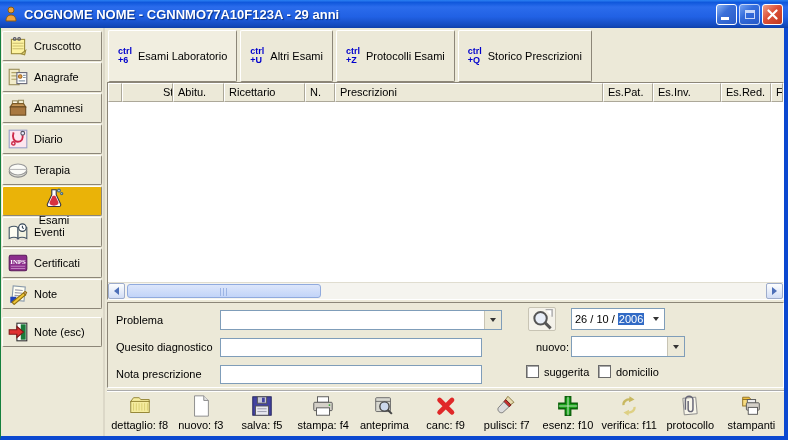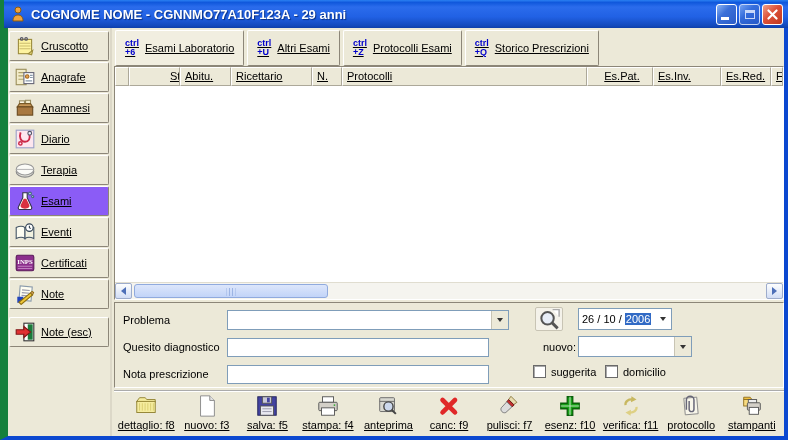--- a/index.html
+++ b/index.html
@@ -1,63 +1,63 @@
 <!DOCTYPE html>
 <html><head>
 <meta charset="utf-8">
 <style>
   * { margin:0; padding:0; box-sizing:border-box; }
   html,body { width:788px; height:440px; overflow:hidden; }
   body { font-family:"Liberation Sans", sans-serif; font-size:11px; color:#000; }
 
   .window { width:788px; height:440px; display:flex; flex-direction:column;
-            border-left:8px solid #15803d; border-right:4px solid #0b48d0; border-bottom:4px solid #0b48d0;
+            border-left:1px solid #15803d; border-right:4px solid #0b48d0; border-bottom:4px solid #0b48d0;
             background:#ece9d8; }
 
   
   .titlebar { height:28px; margin:0 -4px; flex:0 0 28px; display:flex; align-items:center; padding:0 5px;
               background:linear-gradient(180deg,#2a80f2 0%,#1058dc 9%,#2b6cec 25%,#2161e4 60%,#1349bc 92%,#0e3fa8 100%); }
   .title-icon { width:18px; height:18px; margin-right:4px; flex:0 0 auto; }
   .title-text { color:#fff; font-weight:bold; font-size:13px; text-shadow:1px 1px 1px #0a3080; white-space:nowrap; flex:1; }
   .tb-btns { display:flex; gap:2px; }
   .tb-btn { width:21px; height:21px; border:1px solid #fff; border-radius:3px; position:relative;
             background:linear-gradient(135deg,#8db6f5 0%,#3a6fd8 40%,#2b5cc8 100%); }
   .tb-btn.close { background:linear-gradient(135deg,#f0a088 0%,#dd5038 45%,#c03820 100%); }
   .tb-btn.max { opacity:.75; }
   .glyph-min { position:absolute; left:4px; bottom:4px; width:8px; height:3px; background:#fff; }
   .glyph-max { position:absolute; left:5px; top:5px; width:10px; height:9px; border:1px solid #fff; border-top-width:3px; }
 
   
-  .content { flex:1; display:flex; min-height:0;text-decoration:underline; }
+  .content { flex:1; display:flex; min-height:0; }
   .sidebar { width:104px; flex:0 0 104px; padding:2px 1px 0 1px; border-right:2px solid #dcd8c8; }
   .side-btn { height:30px; width:100px; margin:1px 0; display:flex; align-items:center; gap:5px; padding-left:4px;
               background:#ece9d8; border:1px solid; border-color:#fff #8c8678 #8c8678 #fff; border-radius:2px; cursor:default; }
-  .side-btn.selected { background:#8b5cf6; }
+  .side-btn.selected { background:#eab308;flex-direction:column; }
   .side-btn.exit { margin-top:8px; }
   .side-btn .lbl { white-space:nowrap; }
   .side-icon { width:22px; height:22px; flex:0 0 22px; }
 
   .main { flex:1; display:flex; flex-direction:column; min-width:0; padding-left:2px; }
 
   
   .tabs { flex:0 0 30px; display:flex; gap:3px; padding:2px 0 0 1px; align-items:stretch; }
-  .tab { display:flex; align-items:center; gap:6px; padding:8px 9px; background:#ece9d8;
+  .tab { display:flex; align-items:center; gap:6px; padding:16px 9px; background:#ece9d8;
          border:1px solid; border-color:#fff #8c8678 #8c8678 #fff; border-radius:2px; cursor:default; }
   .tab.active { background:#f1eee0; }
   .tab-key { display:flex; flex-direction:column; color:#0000cc; font-weight:bold; font-size:9px; line-height:9px; }
   .tab-label { font-size:11px; white-space:nowrap; }
 
   
   .table-panel { flex:1; display:flex; flex-direction:column; min-height:0;
                  border:1px solid; border-color:#8c8678 #fff #fff #8c8678; background:#fff; }
   .thead { flex:0 0 19px; display:flex; background:#ece9d8; }
   .th { border:1px solid; border-color:#fff #aca899 #aca899 #fff; background:#ece9d8;
         padding:2px 0 0 4px; font-size:11px; white-space:nowrap; overflow:hidden; }
   .th.c0{width:14px;} .th.c1{width:51px;padding-left:40px;} .th.c2{width:51px;} .th.c3{width:81px;} .th.c4{width:30px;}
-  .th.c5{flex:1;} .th.c6{width:66px;text-align:center;} .th.c7{width:68px;} .th.c8{width:50px;} .th.c9{width:12px;}
+  .th.c5{flex:1;} .th.c6{width:50px;} .th.c7{width:68px;} .th.c8{width:50px;} .th.c9{width:12px;}
   .tbody { flex:1; background:#fff; }
 
   .hscroll { flex:0 0 17px; display:flex; background:#f5f4ef; border-top:1px solid #e0ddd0; align-items:center; }
   .sb-btn { width:17px; height:16px; flex:0 0 17px; border:1px solid #9daccc; border-radius:2px;
             background:linear-gradient(180deg,#fdfefe,#d2ddf5); display:flex; align-items:center; justify-content:center; }
   .tri-left { width:0; height:0; border-top:4px solid transparent; border-bottom:4px solid transparent; border-right:5px solid #4d6fb8; }
   .tri-right{ width:0; height:0; border-top:4px solid transparent; border-bottom:4px solid transparent; border-left:5px solid #4d6fb8; }
   .sb-track { flex:1; height:16px; position:relative; }
   .sb-thumb { position:absolute; left:2px; top:1px; width:194px; height:14px; border:1px solid #90aade; border-radius:3px;
               background:linear-gradient(180deg,#dce6fb,#c2d4f8); }
@@ -244,21 +244,21 @@
         </div>
       </div>
 
       <div class="table-panel">
         <div class="thead">
           <div class="th c0"></div>
           <div class="th c1">Stam.</div>
           <div class="th c2">Abitu.</div>
           <div class="th c3">Ricettario</div>
           <div class="th c4">N.</div>
-          <div class="th c5">Protocolli</div>
+          <div class="th c5">Prescrizioni</div>
           <div class="th c6">Es.Pat.</div>
           <div class="th c7">Es.Inv.</div>
           <div class="th c8">Es.Red.</div>
           <div class="th c9">F</div>
         </div>
         <div class="tbody"></div>
         <div class="hscroll">
           <span class="sb-btn">
               <span class="tri-left"></span>
             </span>

